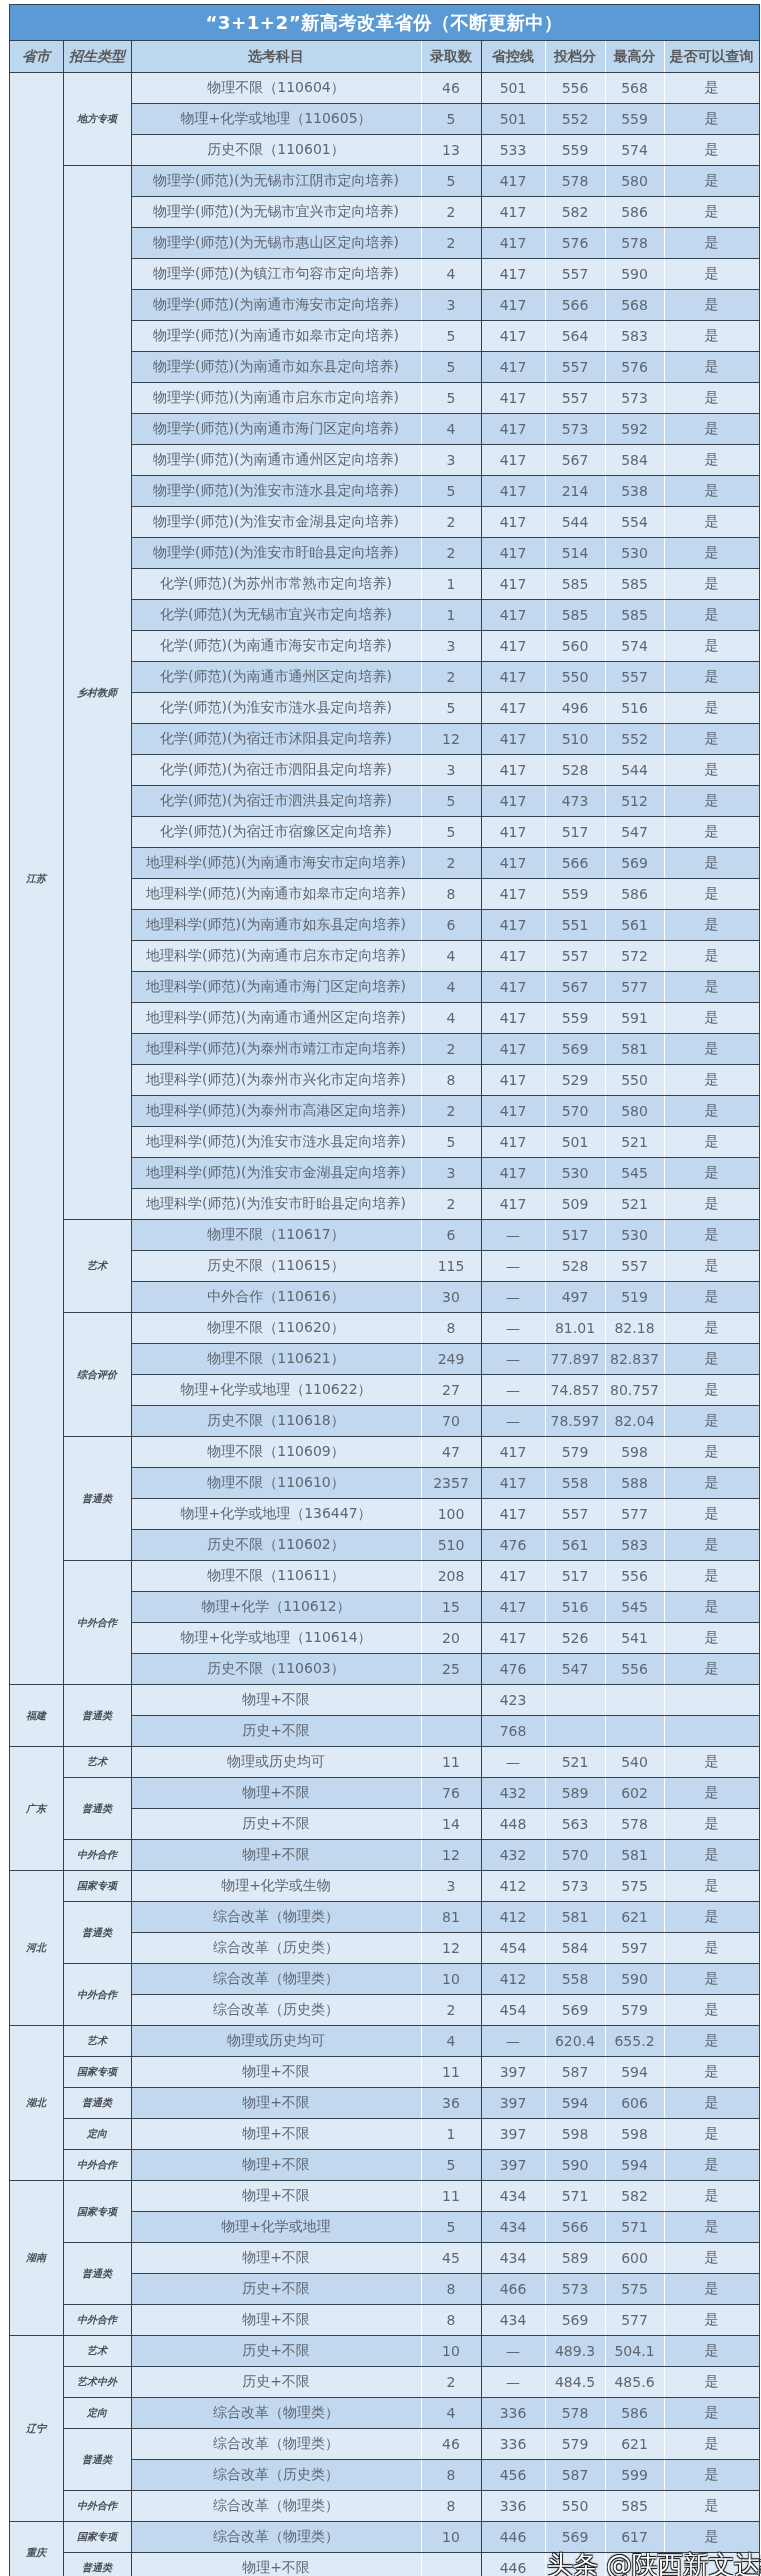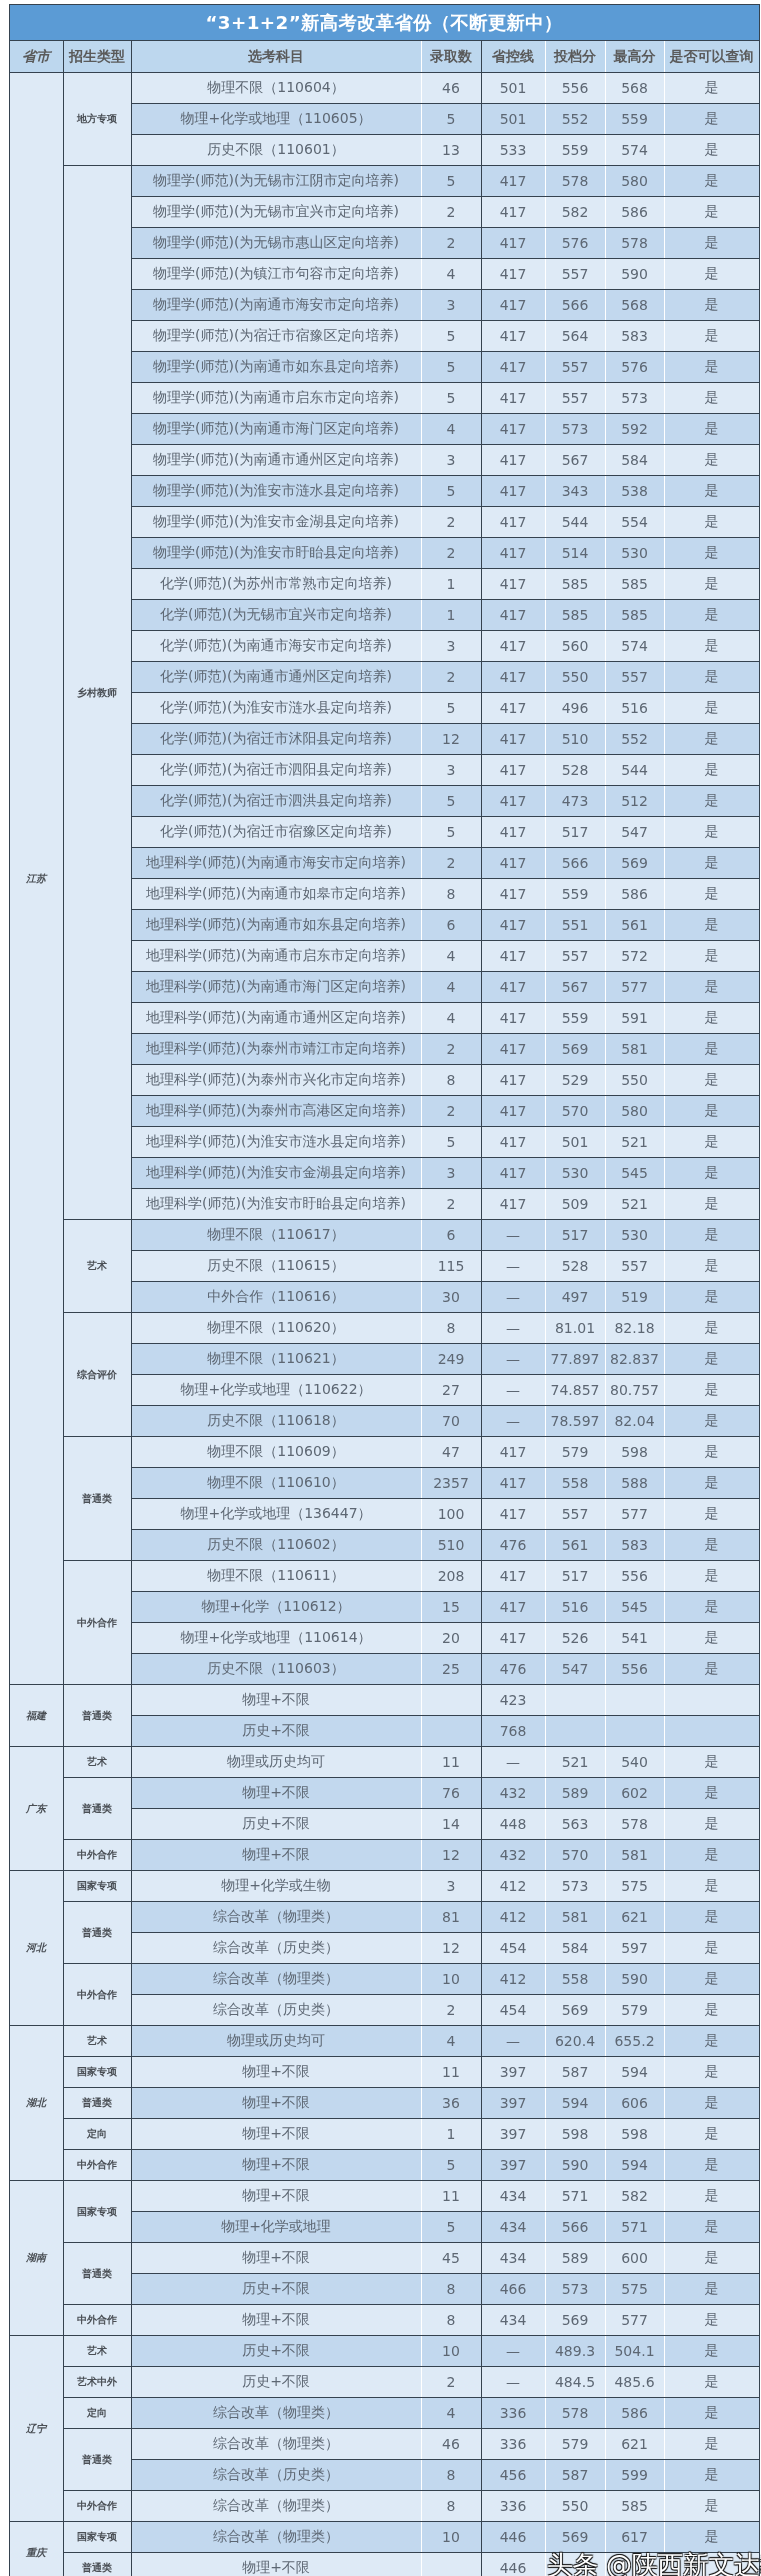--- a/index.html
+++ b/index.html
@@ -18,21 +18,21 @@
   .title-row{height:36px;}
   .title-row th{background:var(--title-bg);color:#ffffff;font-size:18.3px;font-weight:bold;border:1.1px solid var(--line);letter-spacing:0.4px;}
   .header-row{height:32px;}
   .header-row th{background:var(--header-bg);color:#5a5a5a;font-size:14px;font-weight:bold;border-top:1.1px solid var(--line);border-bottom:1.1px solid var(--line);border-left:0.7px solid rgba(255,255,255,0.7);}
   tr.data-row{height:31px;}
   td.cell{font-size:14px;color:var(--text);border-top:1.1px solid var(--line);border-bottom:1.1px solid var(--line);border-left:0.7px solid rgba(255,255,255,0.7);}
   tr.band-light td.cell{background:var(--band-light);}
   tr.band-dark td.cell{background:var(--band-dark);}
   td.label{background:var(--band-light);color:var(--label);font-size:10px;font-weight:bold;border:1.1px solid var(--line);}
   .c-prov{border-left:1.1px solid var(--line) !important;font-style:italic;}
-  .c-type{border-left:1.1px solid var(--line) !important;}
+  .c-type{border-left:1.1px solid var(--line) !important;font-style:italic;}
   .c-subj{border-left:1.1px solid var(--line) !important;}
   .c-ctrl{border-left:1.1px solid var(--line) !important;}
   .c-query{border-right:1.1px solid var(--line) !important;}
   .watermark{position:absolute;left:547px;top:2536px;font-size:26px;color:#ffffff;white-space:nowrap;letter-spacing:-0.4px;
     text-shadow:0.7px 0.7px 0.7px #1a1a1a,-0.7px -0.7px 0.7px #1a1a1a,0.7px -0.7px 0.7px #1a1a1a,-0.7px 0.7px 0.7px #1a1a1a;margin-top:12px;}
 </style>
 </head>
 <body>
 
 <table id="grid">
@@ -123,21 +123,21 @@
       </tr>
       <tr class="data-row band-dark">
         <td class="cell c-subj">物理学(师范)(为南通市海安市定向培养)</td>
         <td class="cell c-adm">3</td>
         <td class="cell c-ctrl">417</td>
         <td class="cell c-file">566</td>
         <td class="cell c-max">568</td>
         <td class="cell c-query">是</td>
       </tr>
       <tr class="data-row band-light">
-        <td class="cell c-subj">物理学(师范)(为宿迁市宿豫区定向培养)</td>
+        <td class="cell c-subj">物理学(师范)(为南通市如皋市定向培养)</td>
         <td class="cell c-adm">5</td>
         <td class="cell c-ctrl">417</td>
         <td class="cell c-file">564</td>
         <td class="cell c-max">583</td>
         <td class="cell c-query">是</td>
       </tr>
       <tr class="data-row band-dark">
         <td class="cell c-subj">物理学(师范)(为南通市如东县定向培养)</td>
         <td class="cell c-adm">5</td>
         <td class="cell c-ctrl">417</td>
@@ -166,21 +166,21 @@
         <td class="cell c-adm">3</td>
         <td class="cell c-ctrl">417</td>
         <td class="cell c-file">567</td>
         <td class="cell c-max">584</td>
         <td class="cell c-query">是</td>
       </tr>
       <tr class="data-row band-dark">
         <td class="cell c-subj">物理学(师范)(为淮安市涟水县定向培养)</td>
         <td class="cell c-adm">5</td>
         <td class="cell c-ctrl">417</td>
-        <td class="cell c-file">343</td>
+        <td class="cell c-file">214</td>
         <td class="cell c-max">538</td>
         <td class="cell c-query">是</td>
       </tr>
       <tr class="data-row band-light">
         <td class="cell c-subj">物理学(师范)(为淮安市金湖县定向培养)</td>
         <td class="cell c-adm">2</td>
         <td class="cell c-ctrl">417</td>
         <td class="cell c-file">544</td>
         <td class="cell c-max">554</td>
         <td class="cell c-query">是</td>

